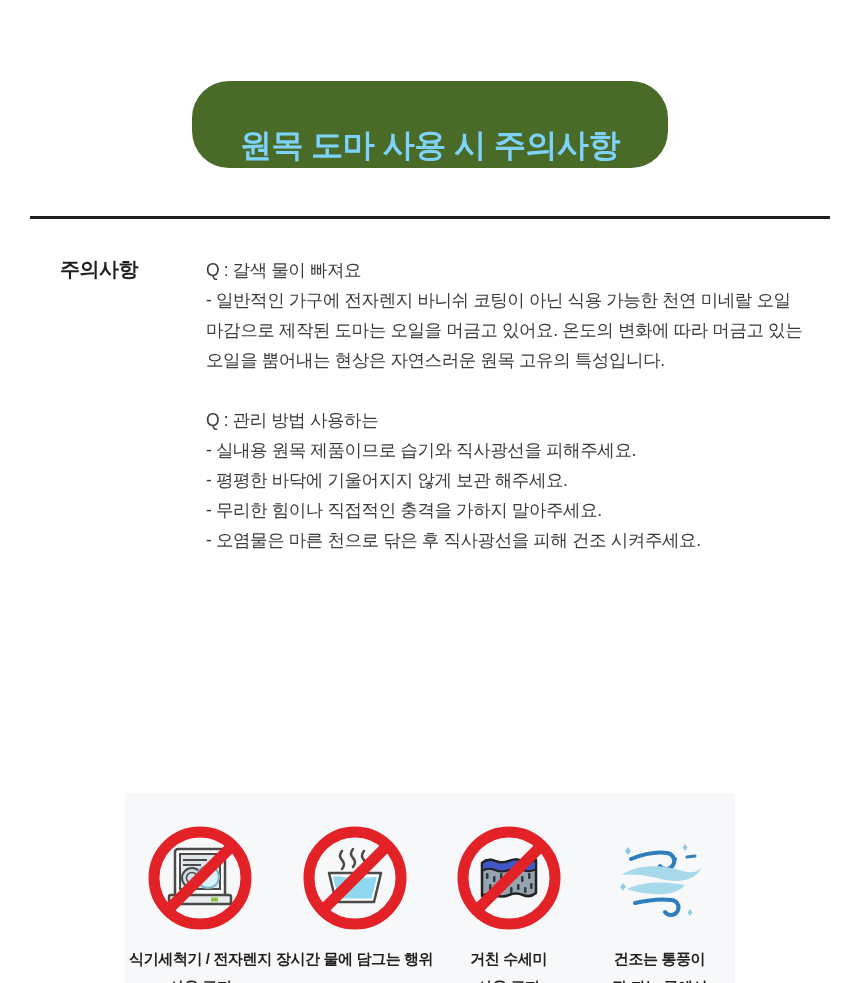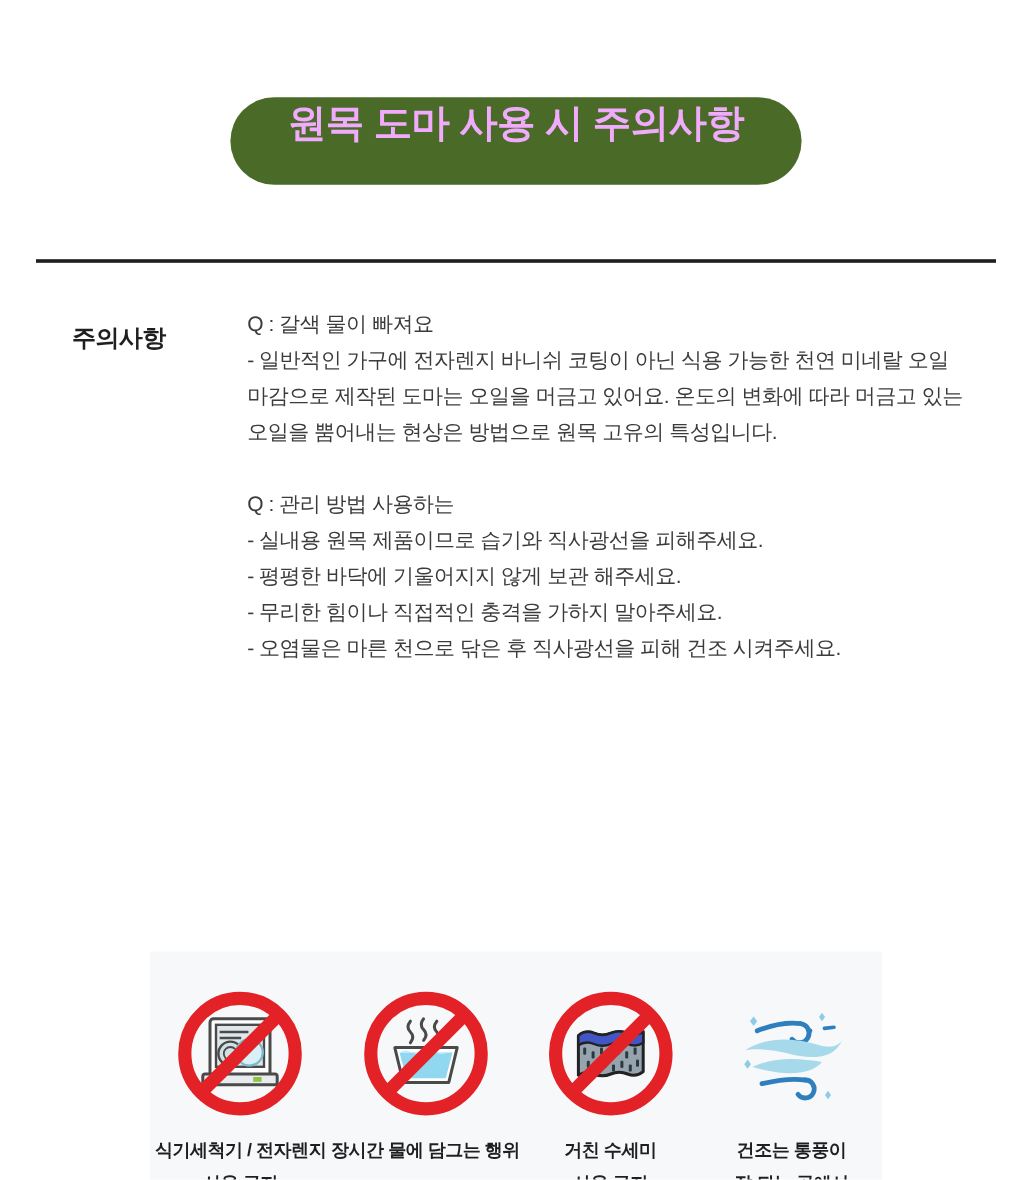--- a/index.html
+++ b/index.html
@@ -9,42 +9,42 @@
     position: relative;
     font-family: "Liberation Sans", "DejaVu Sans", sans-serif;
     overflow: hidden;
   }
 
   
   .title-pill {
     position: absolute;
     left: 50%; top: 81px;
     transform: translateX(-50%);
-    width: 476px; height: 73px;
+    width: 476px; height: 87px;
     background: #4a6a28;
     border-radius: 37px;
-    display: flex; align-items: flex-start; justify-content: center;
-    color: #f0abfc;
+    display: flex; align-items: flex-end; justify-content: center;
+    color: #7dd3fc;
     font-size: 32px;
     font-weight: 700;
     letter-spacing: -0.5px;
   }
 
   
   .divider {
     position: absolute;
     left: 30px; top: 216px;
     width: 800px; height: 3px;
     background: #1f1f1f;
   }
 
   
   .section-label {
     position: absolute;
-    left: 60px; top: 268px;
+    left: 60px; top: 256px;
     font-size: 20px;
     font-weight: 700;
     color: #1f1f1f;
     letter-spacing: -0.5px;
   }
 
   
   .qa-container {
     position: absolute;
     left: 206px; top: 255px;
@@ -95,21 +95,21 @@
 <div class="divider"></div>
 
 <div class="section-label">주의사항</div>
 
 <div class="qa-container">
 
   <div class="qa-block">
     <div class="qa-line">Q : 갈색 물이 빠져요</div>
     <div class="qa-line">- 일반적인 가구에 전자렌지 바니쉬 코팅이 아닌 식용 가능한 천연 미네랄 오일</div>
     <div class="qa-line">마감으로 제작된 도마는 오일을 머금고 있어요. 온도의 변화에 따라 머금고 있는</div>
-    <div class="qa-line">오일을 뿜어내는 현상은 방법으로 원목 고유의 특성입니다.</div>
+    <div class="qa-line">오일을 뿜어내는 현상은 자연스러운 원목 고유의 특성입니다.</div>
   </div>
 
 
   <div class="qa-block">
     <div class="qa-line">Q : 관리 방법 사용하는</div>
     <div class="qa-line">- 실내용 원목 제품이므로 습기와 직사광선을 피해주세요.</div>
     <div class="qa-line">- 평평한 바닥에 기울어지지 않게 보관 해주세요.</div>
     <div class="qa-line">- 무리한 힘이나 직접적인 충격을 가하지 말아주세요.</div>
     <div class="qa-line">- 오염물은 마른 천으로 닦은 후 직사광선을 피해 건조 시켜주세요.</div>
   </div>

